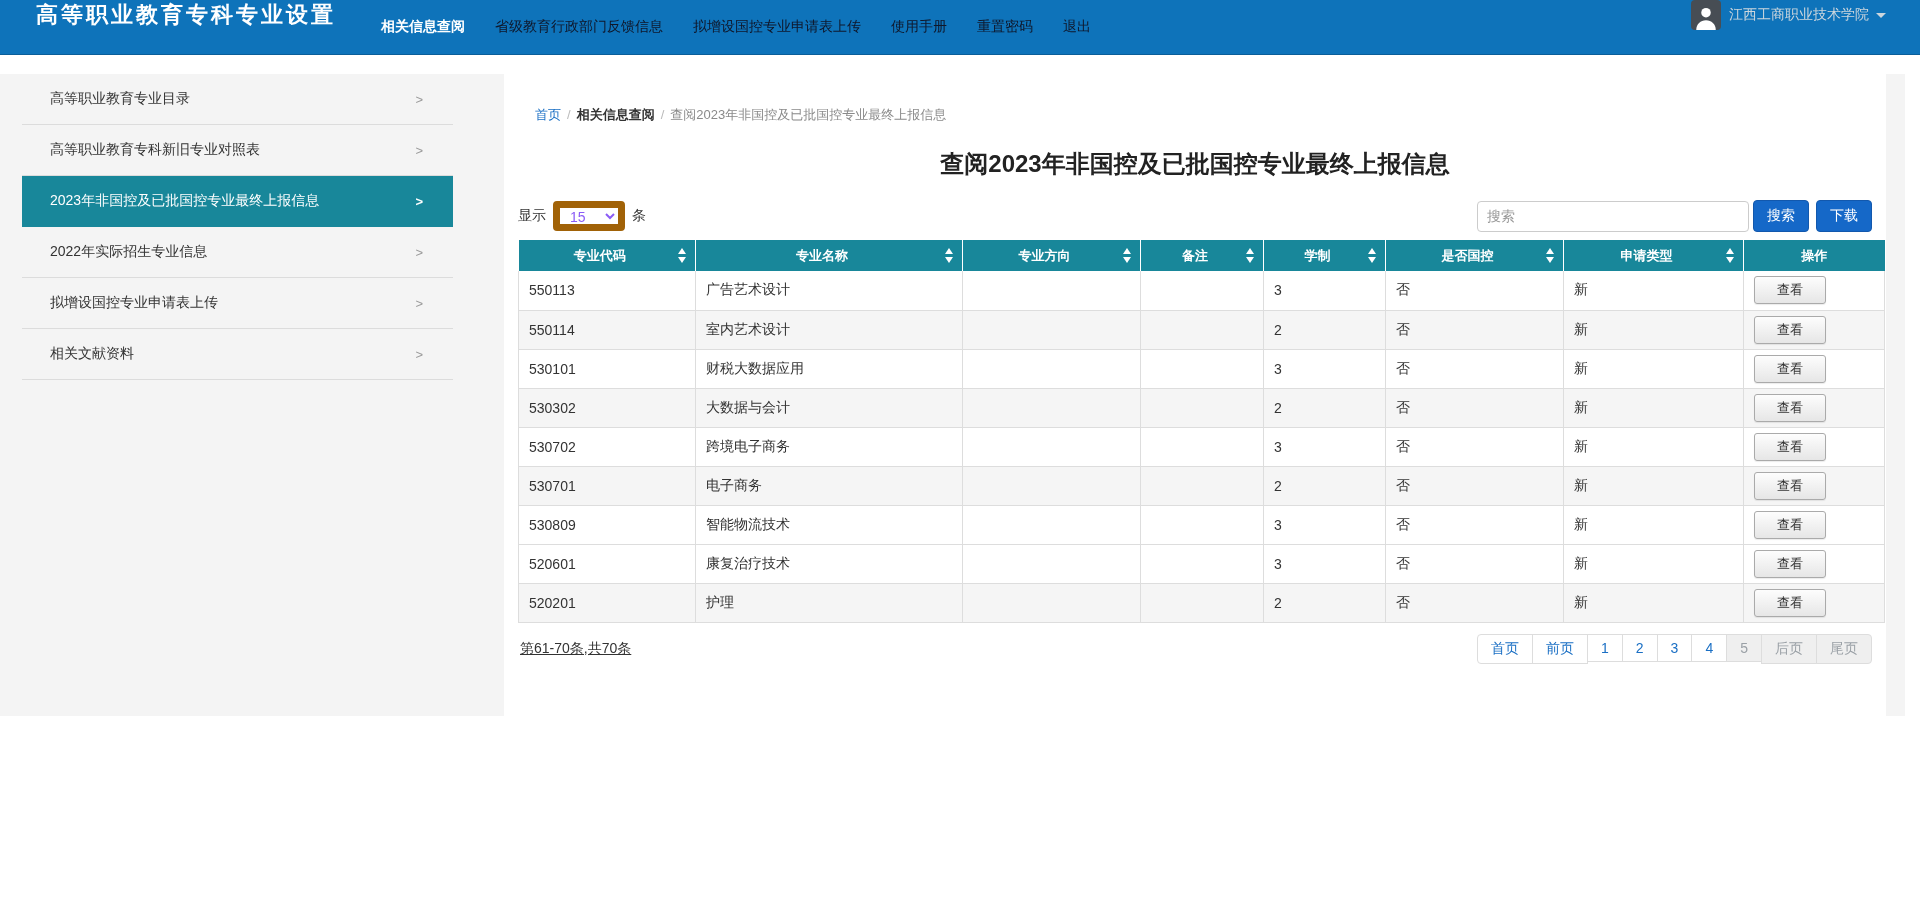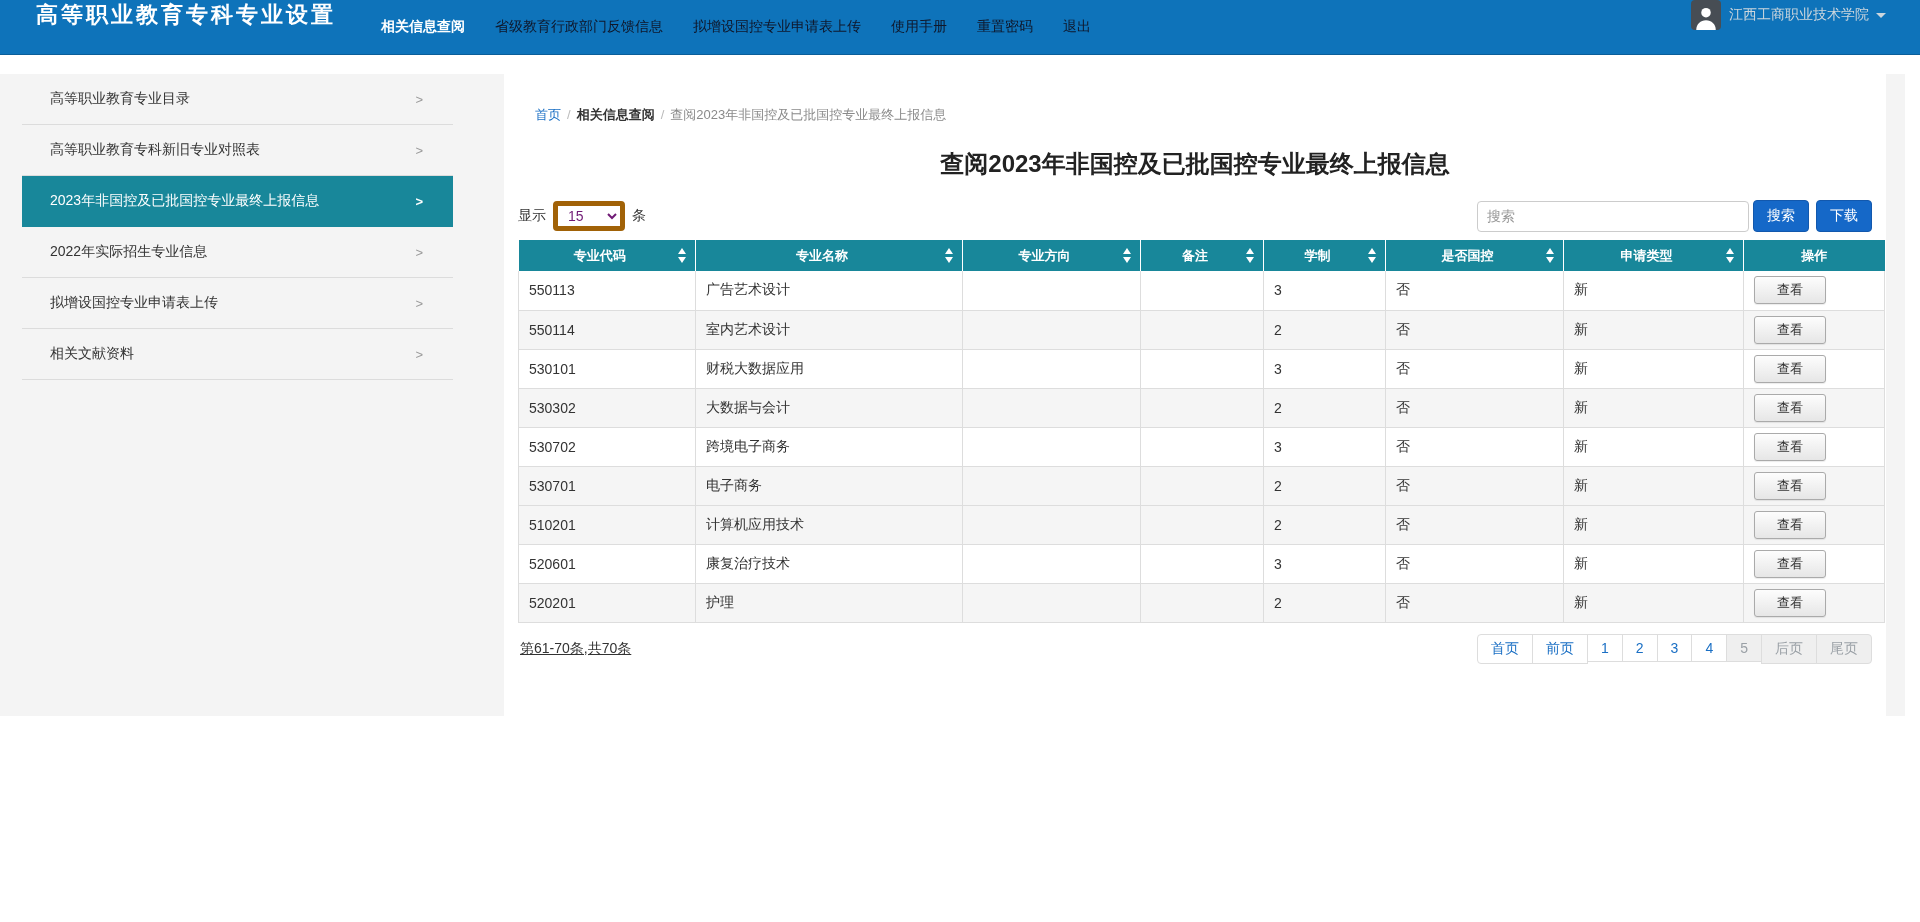--- a/index.html
+++ b/index.html
@@ -55,22 +55,22 @@
   .breadcrumb{ padding-top:32px; margin-left:17px; font-size:13px; color:#777; }
   .breadcrumb a.home{ color:#1a6fc4; text-decoration:none; cursor:pointer; }
   .breadcrumb .sep{ color:#bbb; margin:0 6px; }
   .breadcrumb .strong{ color:#333; font-weight:700; }
   .breadcrumb .muted{ color:#8a8a8a; }
   .page-title{ margin-top:24px; text-align:center; font-size:24px; font-weight:700; color:#222; }
 
   .controls{ margin-top:20px; display:flex; justify-content:space-between; align-items:center; }
   .page-size{ display:flex; align-items:center; font-size:14px; color:#333; }
   .page-size select{
-    margin:0 7px; width:72px; height:30px; border:5px solid #a16207; border-radius:4px;
-    font-size:14px; color:#701a75; padding-left:6px; background:#fff;
+    margin:0 7px; width:72px; height:30px; border:7px solid #a16207; border-radius:4px;
+    font-size:14px; color:#8b5cf6; padding-left:6px; background:#fff;
   }
   .search-group{ display:flex; align-items:center; }
   .search-group input{
     width:272px; height:31px; border:1px solid #ccc; border-radius:4px;
     padding:0 9px; font-size:14px; color:#333; outline:none;
   }
   .search-group input::placeholder{ color:#999; }
   .btn-blue{
     height:32px; min-width:56px; margin-left:4px; padding:0 12px;
     background:#1568c8; border:1px solid #1258ad; border-radius:4px;
@@ -265,26 +265,26 @@
           <tr class="stripe">
             <td>530701</td>
             <td>电子商务</td>
             <td></td>
             <td></td>
             <td>2</td>
             <td>否</td>
             <td class="apply">新</td>
             <td><button class="btn-view">查看</button></td>
           </tr>
-          <tr class="stripe">
-            <td>510201</td>
-            <td>计算机应用技术</td>
-            <td></td>
-            <td></td>
-            <td>2</td>
+          <tr>
+            <td>530809</td>
+            <td>智能物流技术</td>
+            <td></td>
+            <td></td>
+            <td>3</td>
             <td>否</td>
             <td class="apply">新</td>
             <td><button class="btn-view">查看</button></td>
           </tr>
           <tr>
             <td>520601</td>
             <td>康复治疗技术</td>
             <td></td>
             <td></td>
             <td>3</td>

